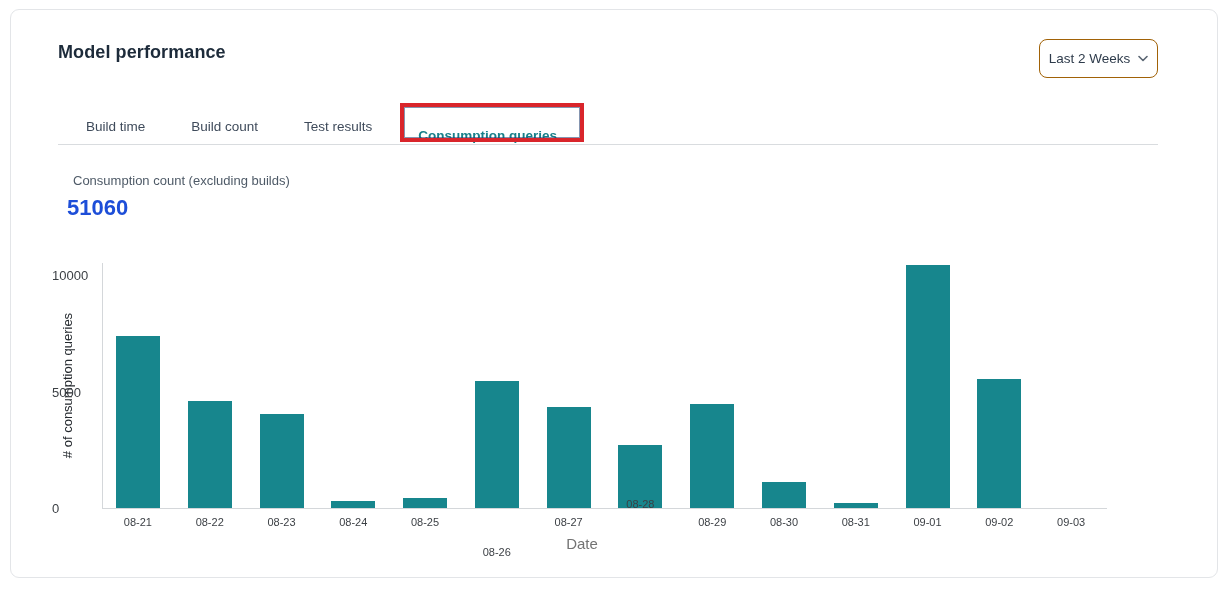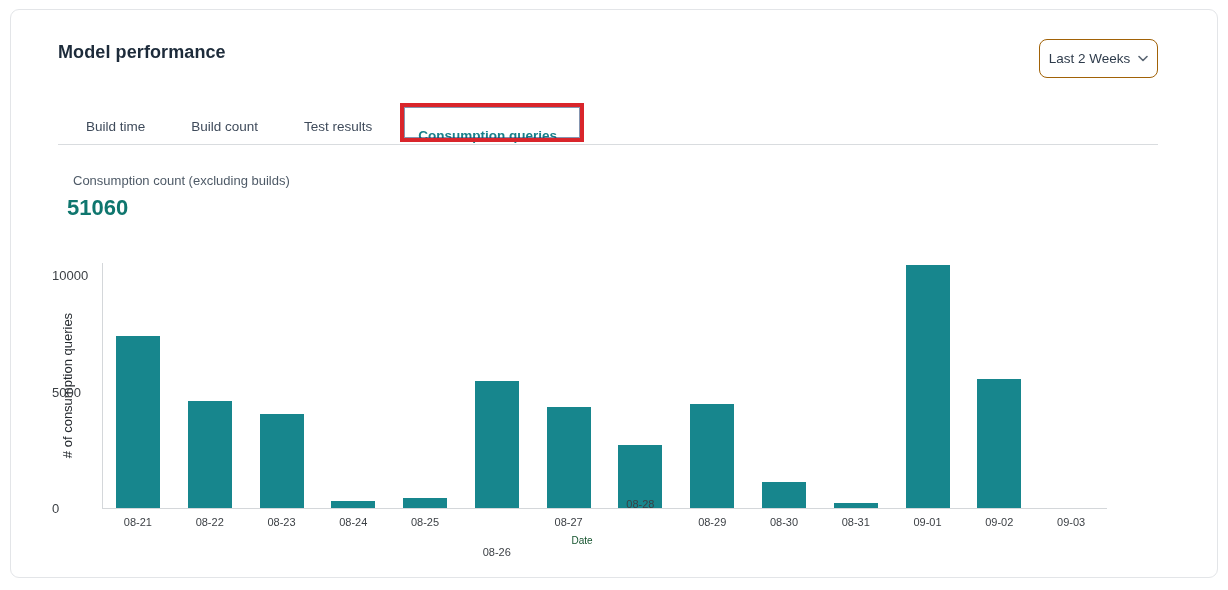--- a/index.html
+++ b/index.html
@@ -21,33 +21,33 @@
   .tabs-row { position:absolute; left:75px; top:105px; display:flex; gap:46px; }
   .tab { font-size:13.5px; color:#3f4b5b; padding:4px 0; cursor:pointer; white-space:nowrap; }
   .tab.active { font-weight:700; }
   .tabs-divider { position:absolute; left:47px; top:134px; width:1100px; height:1px; background:#d9dcdf; }
   .annotation-box {
     position:absolute; left:389px; top:93px; width:184px; height:39px;
     border:4px solid #d9252b; box-shadow: inset 0 0 0 1px rgba(32,62,112,.55);
     pointer-events:none;
   }
   .metric-label { position:absolute; left:62px; top:163px; font-size:13px; color:#4e5a67; }
-  .metric-value { position:absolute; left:56px; top:185px; font-size:22px; font-weight:600; color:#0f766e; }
+  .metric-value { position:absolute; left:56px; top:185px; font-size:22px; font-weight:600; color:#1d4ed8; }
 
   
   #chart-area { position:absolute; left:0; top:0; width:1208px; height:569px; pointer-events:none; }
   #chart-area .bar { position:absolute; pointer-events:auto; }
   #chart-area .ytick { position:absolute; width:44px; text-align:left; font-size:13px; color:#3b3f44; }
   #chart-area .xtick { position:absolute; text-align:center; font-size:11px; color:#3b3f44; }
   #chart-area .axis-line { position:absolute; background:#d4d7da; }
   .y-axis-title {
     position:absolute; left:-94px; top:368px; width:300px; text-align:center;
     transform:rotate(-90deg); font-size:13px; color:#24292e;
   }
-  .x-axis-title { position:absolute; left:521px; top:525px; width:100px; text-align:center; font-size:10px; color:#14532d; }
+  .x-axis-title { position:absolute; left:521px; top:525px; width:100px; text-align:center; font-size:15px; color:#737373; }
   .chev { display:flex; align-items:center; }
 </style>
 </head>
 <body>
 
 <div class="card">
 
   <div class="page-title">Model performance</div>
 
   <div class="period-select">

